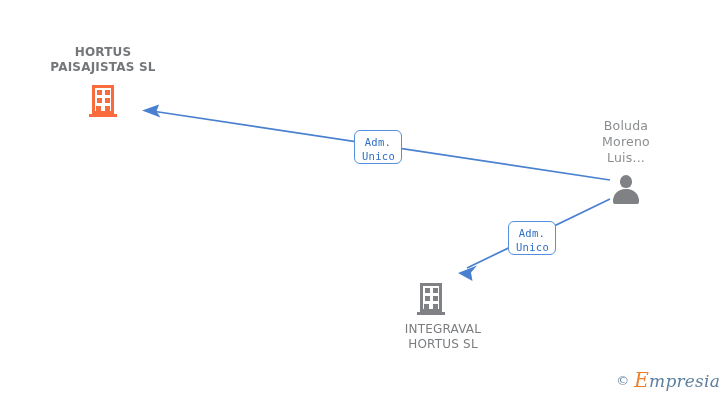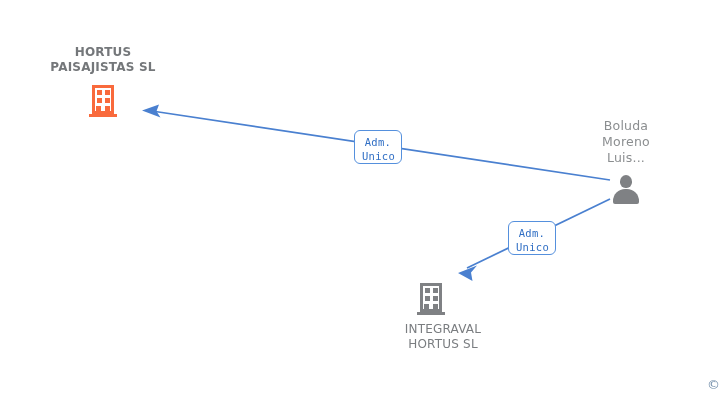--- a/index.html
+++ b/index.html
@@ -215,13 +215,14 @@
 </div>
 
 <div class="rel-box" style="left:354px; top:130px; width:48px; height:34px;">Adm.
 Unico</div>
 
 <div class="rel-box" style="left:508px; top:221px; width:48px; height:34px;">Adm.
 Unico</div>
 
 <div id="watermark">
   <span class="copy">©</span>
+  <span class="brand"><span class="cap">E</span><span>mpresia</span></span>
 </div>
 
 </body></html>

